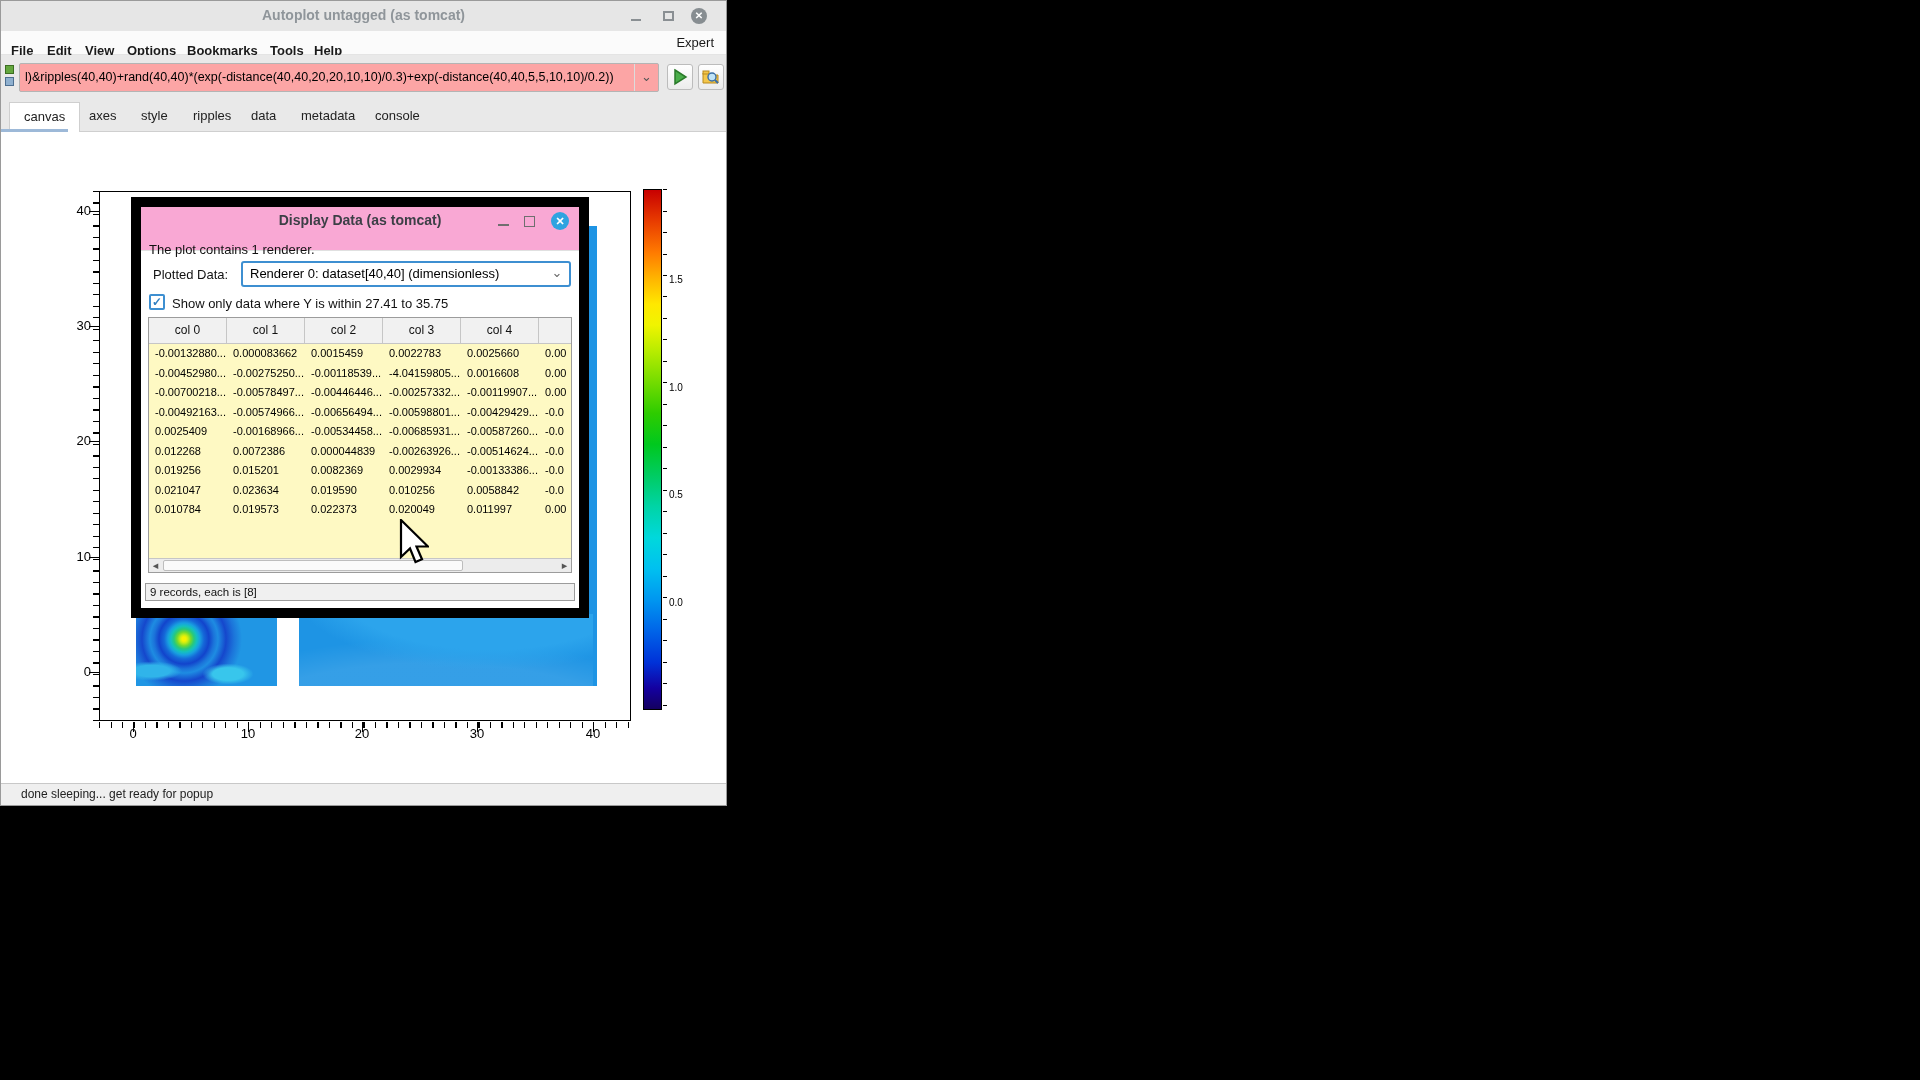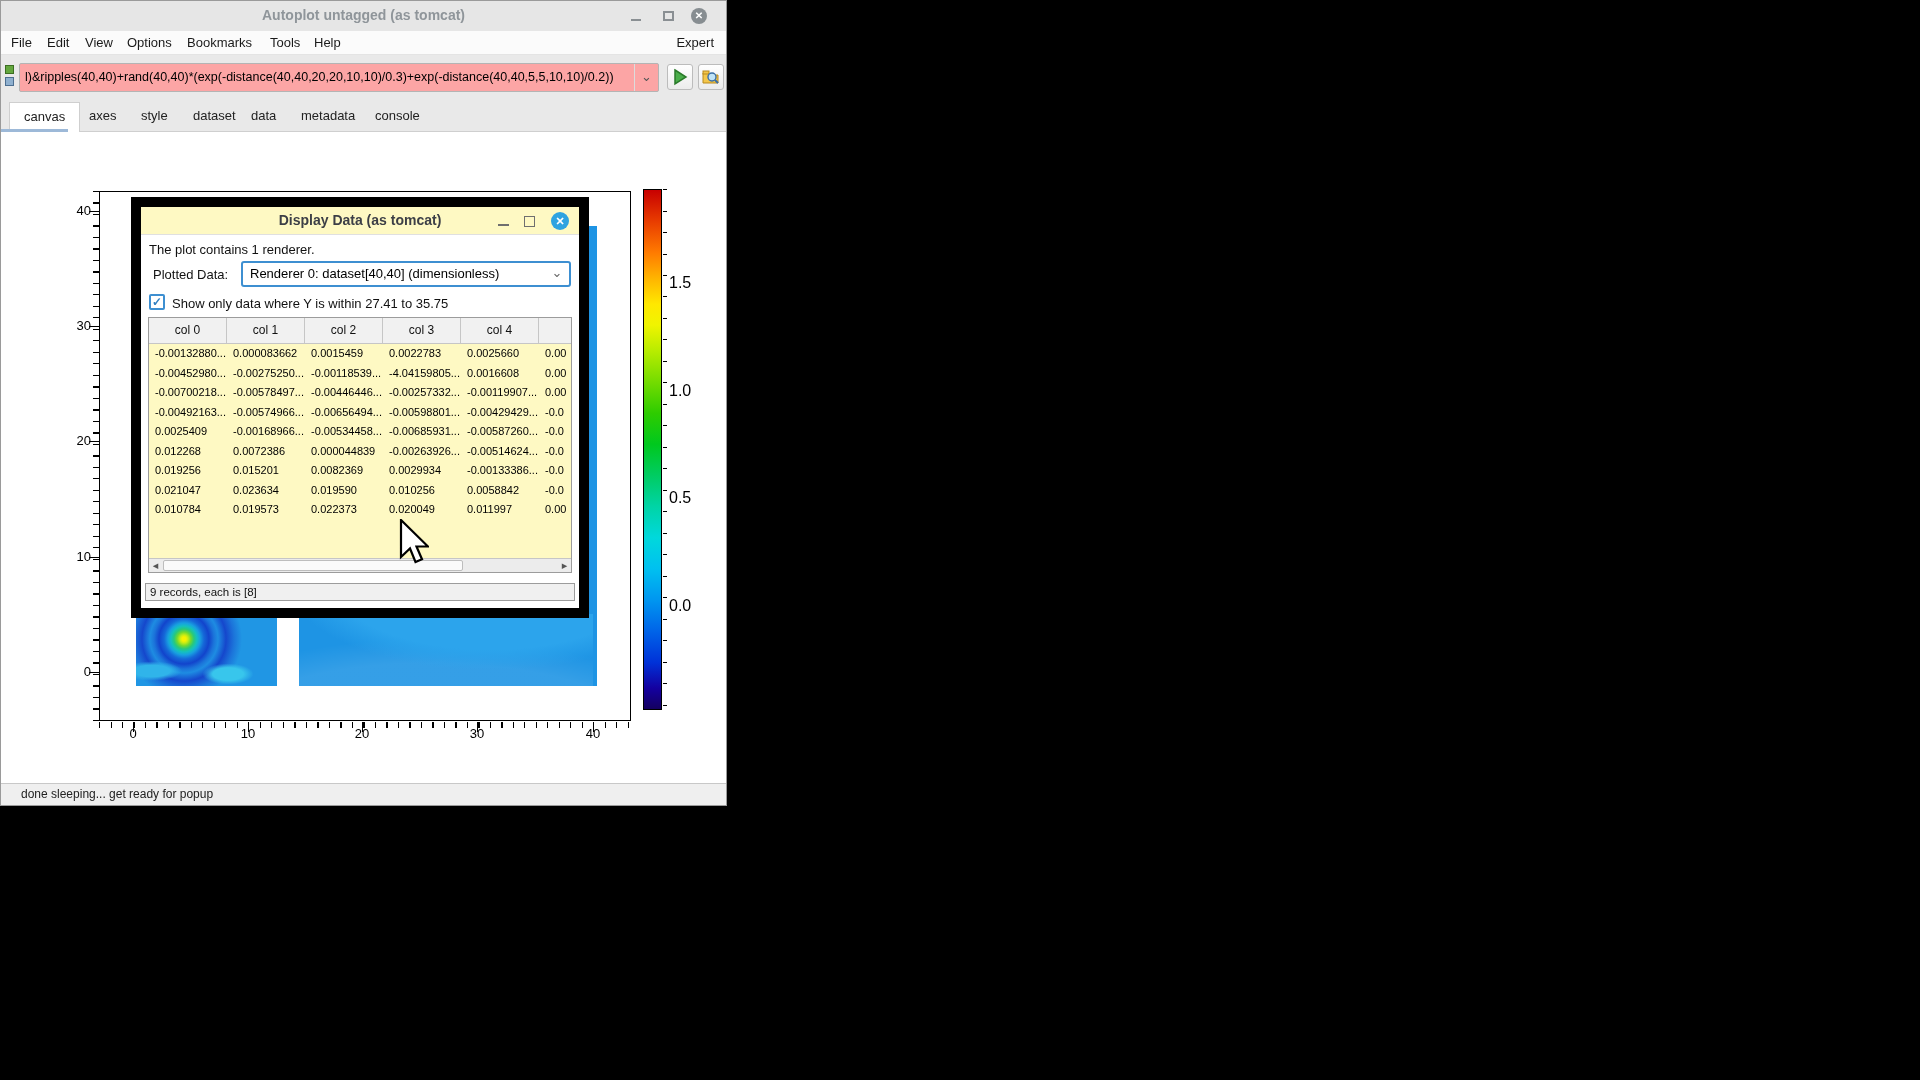--- a/index.html
+++ b/index.html
@@ -17,21 +17,21 @@
   #btn-min{left:627px;}  #btn-max{left:660px;}  #btn-close{left:690px;}
   #btn-min .dash{position:absolute;left:3px;top:11px;width:10px;height:2px;background:#8a8f93;}
   #btn-max .box{position:absolute;left:2px;top:3px;width:11px;height:10px;border:2px solid #8a8f93;}
   #btn-close .circ{position:absolute;left:0;top:0;width:16px;height:16px;border-radius:50%;
                    background:#878d91;color:#fff;font-size:10px;font-weight:bold;
                    text-align:center;line-height:16px;}
 
   
   #menubar{position:absolute;left:0;top:30px;right:0;height:24px;background:#fbfbfb;
            border-bottom:1px solid #e4e4e4;font-size:13px;color:#1a1a1a;}
-  .menu-item{position:absolute;top:4px;}
+  .menu-item{position:absolute;top:12px;font-weight:bold;}
   #expert{position:absolute;top:4px;right:12px;color:#1a1a1a;}
 
   
   #toolbar{position:absolute;left:0;top:54px;right:0;height:44px;background:#e9e9e9;}
   #dsrc{position:absolute;left:3px;top:10px;width:12px;height:24px;}
   #dsrc .sq1{position:absolute;left:1px;top:0;width:9px;height:9px;background:#63a73e;border:1px solid #3c6e22;}
   #dsrc .sq2{position:absolute;left:1px;top:12px;width:9px;height:9px;background:#8fb0cf;border:1px solid #4d6f91;}
   #urlbox{position:absolute;left:18px;top:8px;width:640px;height:29px;background:#fca5a5;
           border:1px solid #b4b4b4;border-radius:2px;display:flex;}
   #url-text{flex:1;font-size:12.5px;color:#000;line-height:27px;padding:0 5px;
@@ -77,26 +77,26 @@
       #1e94e4;}
   #tile-sliver{position:absolute;left:588px;top:94px;width:8px;height:460px;background:#1e94e4;}
 
   
   #colorbar{position:absolute;left:642px;top:57px;width:19px;height:521px;border:1px solid #000;
     background:linear-gradient(180deg,#c80000 0%,#e83c00 6%,#ff7a00 12%,#ffb400 17%,#ffe800 22%,
       #f0f400 26%,#b8ec00 31%,#74dc00 37%,#2ecc00 43%,#00c81e 49%,#00cc62 55%,#00d4a6 61%,
       #00d8dc 67%,#00c0f0 73%,#0096f0 79%,#0064e8 85%,#0032d8 91%,#1400a0 96%,#140060 100%);}
   #cb-ticks{position:absolute;left:662px;top:57px;width:4px;height:521px;
             background:repeating-linear-gradient(180deg,#000 0 1px,transparent 1px 21.5px);}
-  .cb-label{position:absolute;left:668px;font-size:16px;color:#000;}
+  .cb-label{position:absolute;left:668px;font-size:10px;color:#000;}
 
   
   #dialog{position:absolute;left:130px;top:65px;width:458px;height:421px;background:#fff;
           border:10px solid #000;}
-  #dlg-titlebar{position:absolute;left:0;top:0;right:0;height:28px;background:#fef9c3;
+  #dlg-titlebar{position:absolute;left:0;top:0;right:0;height:44px;background:#f9a8d4;
                 border-bottom:1px solid #e0e0e0;padding-left:48px;}
   #dlg-title{position:absolute;left:0;right:0;top:5px;text-align:center;font-size:14px;
              font-weight:bold;color:#3c3f46;}
   .dlgbtn{position:absolute;top:5px;width:18px;height:18px;}
   #dlg-min{right:66px;} #dlg-max{right:40px;} #dlg-close{right:10px;}
   #dlg-min .dash{position:absolute;left:3px;top:12px;width:11px;height:2px;background:#6f6f6f;}
   #dlg-max .box{position:absolute;left:3px;top:4px;width:11px;height:11px;border:1.5px solid #6f6f6f;}
   #dlg-close .circ{position:absolute;left:0;top:0;width:18px;height:18px;border-radius:50%;
         background:#2fa3e0;color:#fff;font-size:11px;font-weight:bold;text-align:center;line-height:18px;}
   #renderer-line{position:absolute;left:8px;top:35px;font-size:13px;color:#111;}
@@ -187,21 +187,21 @@
         <circle cx="10" cy="9" r="4" fill="#bfe3f7" stroke="#3a6ea5" stroke-width="1.4"></circle>
         <line x1="13" y1="12" x2="16" y2="15" stroke="#3a6ea5" stroke-width="2"></line>
       </svg>
     </div>
   </div>
 
   <div id="tabstrip">
     <span class="tab sel" style="left:8px">canvas</span>
     <span class="tab" style="left:74px">axes</span>
     <span class="tab" style="left:126px">style</span>
-    <span class="tab" style="left:178px">dataset</span>
+    <span class="tab" style="left:178px">ripples</span>
     <span class="tab" style="left:236px">data</span>
     <span class="tab" style="left:286px">metadata</span>
     <span class="tab" style="left:360px">console</span>
   </div>
   <div id="tab-underline"></div>
 
   <div id="canvas">
 
     <div id="tile-sliver"></div>
     <div id="tile-left"></div>

